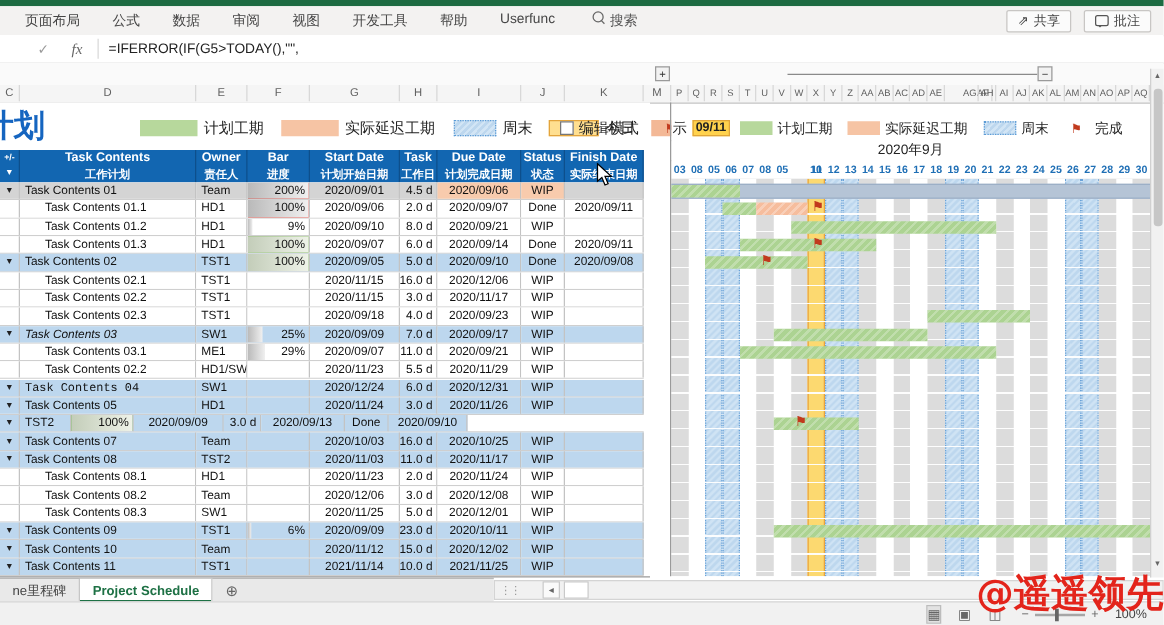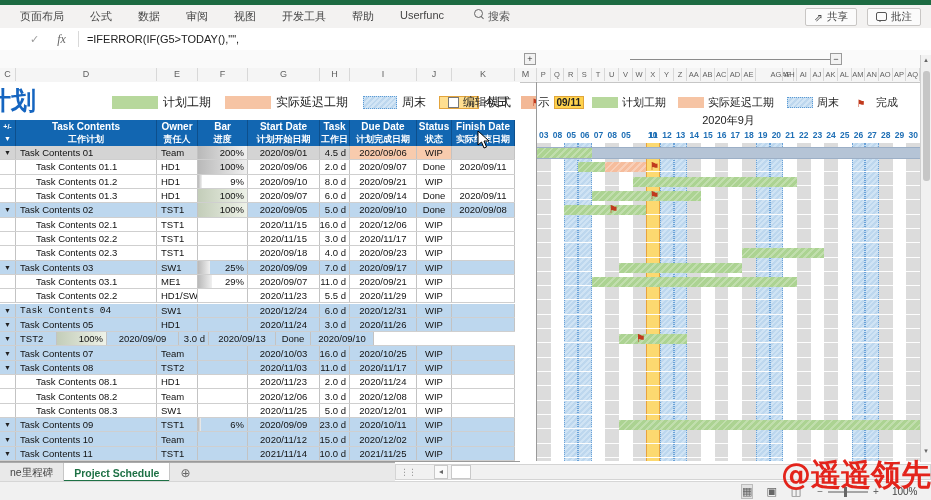--- a/index.html
+++ b/index.html
@@ -438,21 +438,21 @@
         <div class="tc cell-left bg-white" style="width: 41px;">TST1</div>
         <div class="tc barcell bg-white" style="width: 50px;"></div>
         <div class="tc cell-center bg-white" style="width: 72px;">2020/09/18</div>
         <div class="tc cell-right bg-white" style="width: 30px;">4.0 d</div>
         <div class="tc cell-center bg-white" style="width: 67px;">2020/09/23</div>
         <div class="tc cell-center bg-white" style="width: 35px;">WIP</div>
         <div class="tc cell-center bg-white" style="width: 63px;"></div>
       </div>
       <div class="trow" style="top: 114.545px; height: 14.3182px;">
         <div class="tc expander bg-blue" style="width: 16px;">▼</div>
-        <div class="tc cell-left bg-blue" style="width: 141px; padding-left: 4px;">Task Contents 03</div>
+        <div class="tc cell-left bg-blue" style="width: 141px; padding-left: 4px; font-style: italic;">Task Contents 03</div>
         <div class="tc cell-left bg-blue" style="width: 41px;">SW1</div>
         <div class="tc barcell bg-blue" style="width: 50px;">
           <div class="barfill" style="width: 25%;"></div>
           <div class="bartext">25%</div>
         </div>
         <div class="tc cell-center bg-blue" style="width: 72px;">2020/09/09</div>
         <div class="tc cell-right bg-blue" style="width: 30px;">7.0 d</div>
         <div class="tc cell-center bg-blue" style="width: 67px;">2020/09/17</div>
         <div class="tc cell-center bg-blue" style="width: 35px;">WIP</div>
         <div class="tc cell-center bg-blue" style="width: 63px;"></div>

